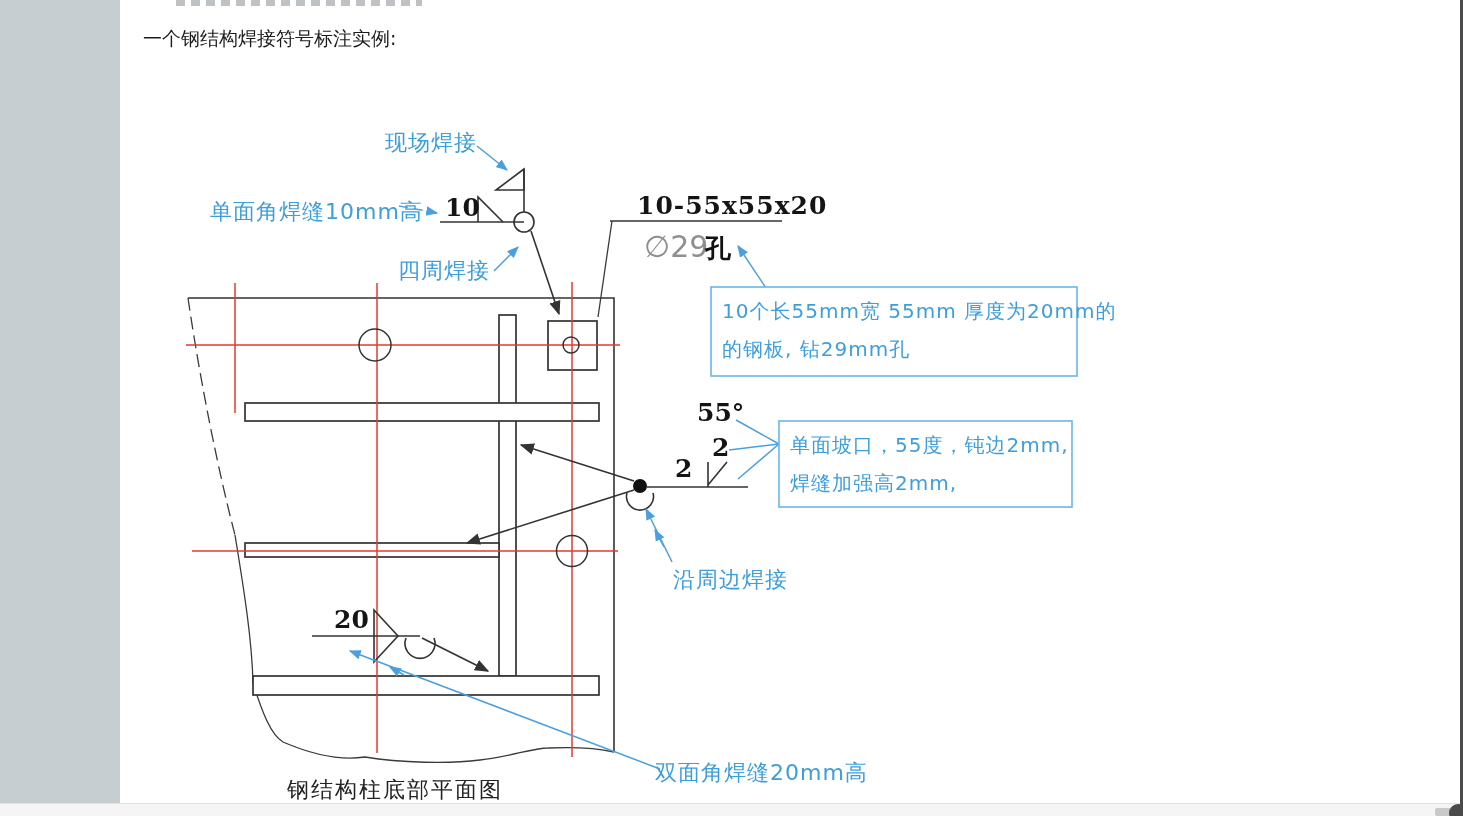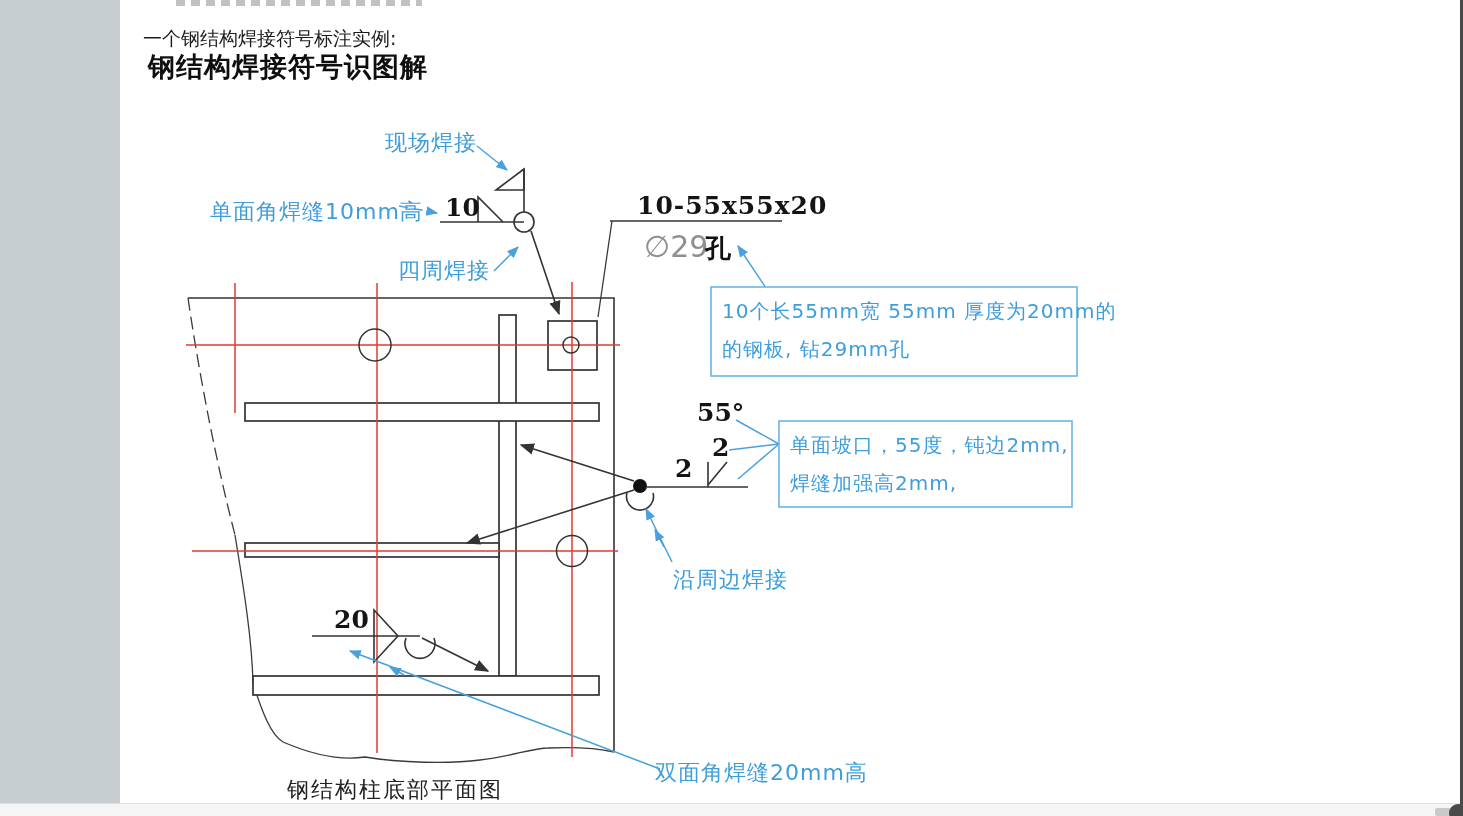--- a/index.html
+++ b/index.html
@@ -30,21 +30,20 @@
 </style>
 </head>
 <body>
 
 <div id="screen">
 
   <div class="sidebar"></div>
   <div class="fragment"></div>
 
   <div class="intro">一个钢结构焊接符号标注实例:</div>
-  <div class="title">钢结构焊接符号识图解</div>
 
   <svg id="diagram" width="1463" height="816" viewBox="0 0 1463 816">
 
     <defs>
       <marker id="ab" viewBox="0 0 10 10" refX="9" refY="5" markerWidth="9" markerHeight="9" orient="auto">
         <path d="M0,1 L10,5 L0,9 z" fill="#333"></path>
       </marker>
       <marker id="abl" viewBox="0 0 10 10" refX="9" refY="5" markerWidth="8" markerHeight="8" orient="auto">
         <path d="M0,1 L10,5 L0,9 z" fill="#4aa0dc"></path>
       </marker>

